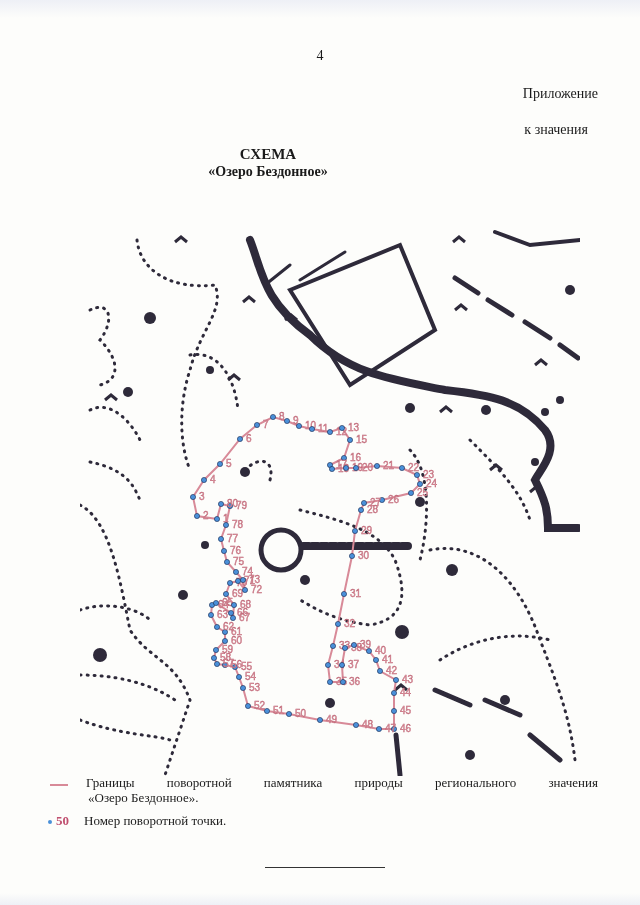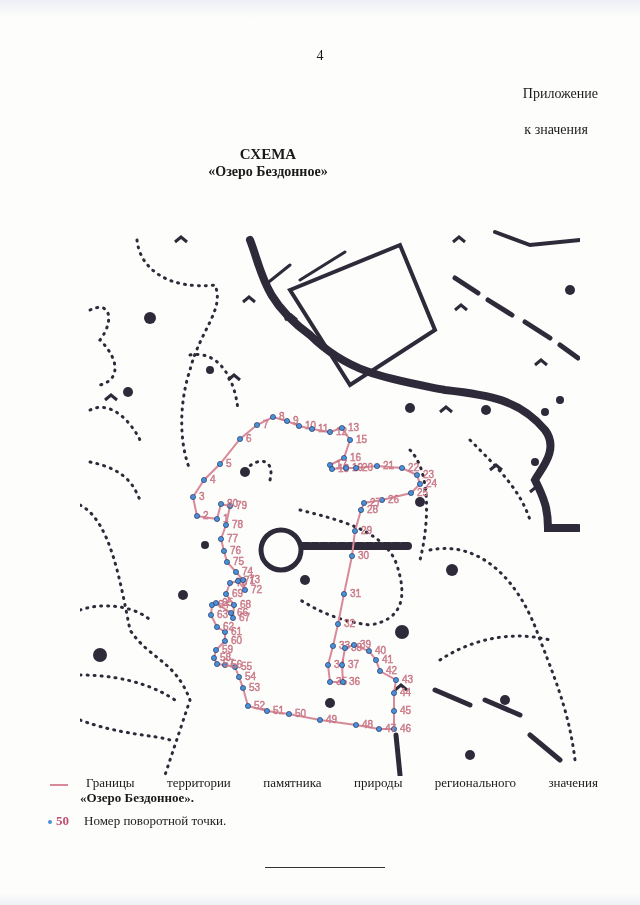--- a/index.html
+++ b/index.html
@@ -15,21 +15,21 @@
   .appendix { position:absolute; right:42px; top:86px; font-size:14px; text-align:left; }
   .appendix2 { position:absolute; right:52px; top:122px; font-size:14px; }
   .title { position:absolute; top:146px; left:0; width:536px; text-align:center; font-weight:bold; font-size:15px; line-height:17px; }
   .subtitle { font-size:14px; }
   .map { position:absolute; left:80px; top:228px; width:500px; height:548px; }
   .map svg { position:absolute; left:0; top:0; }
   .legend { position:absolute; left:0; top:775px; width:640px; font-size:13px; }
   .leg-row1 { position:absolute; left:48px; top:0; width:550px; }
   .leg-line { position:absolute; left:2px; top:9px; width:18px; height:2px; background:#d88a98; }
   .leg-text1 { position:absolute; left:38px; top:0; width:512px; text-align:justify; text-align-last:justify; line-height:16px; }
-  .leg-text1b { position:absolute; left:32px; top:15px; line-height:16px;font-weight:bold; }
+  .leg-text1b { position:absolute; left:40px; top:15px; line-height:16px; }
   .leg-row2 { position:absolute; left:48px; top:38px; }
   .leg-dot { position:absolute; left:0; top:7px; width:4px; height:4px; border-radius:50%; background:#4a90d9; }
   .leg-num { position:absolute; left:8px; top:0; color:#c05070; font-weight:bold; }
   .leg-text2 { position:absolute; left:36px; top:0; white-space:nowrap; }
   .sig-line { position:absolute; left:265px; top:867px; width:120px; height:1px; background:#333; }
   .pt-label { font-family:"Liberation Sans", "DejaVu Sans", sans-serif; font-size:10px; fill:#e8a0ac; stroke:#b86070; stroke-width:0.4; }
 </style>
 </head>
 <body>
 
@@ -435,21 +435,21 @@
           <circle cx="221" cy="504" r="2.6" fill="#4a90d9" stroke="#1a2a50" stroke-width="0.6"></circle>
           <text x="227" y="507" class="pt-label">80</text>
         </g>
       </g>
   </svg>
 </div>
 
 <div class="legend">
   <div class="leg-row1">
     <div class="leg-line"></div>
-    <div class="leg-text1">Границы территории памятника природы регионального значения</div>
+    <div class="leg-text1">Границы поворотной памятника природы регионального значения</div>
     <div class="leg-text1b">«Озеро Бездонное».</div>
   </div>
   <div class="leg-row2">
     <div class="leg-dot"></div>
     <div class="leg-num">50</div>
     <div class="leg-text2">Номер поворотной точки.</div>
   </div>
 </div>
 
 <div class="sig-line"></div>

